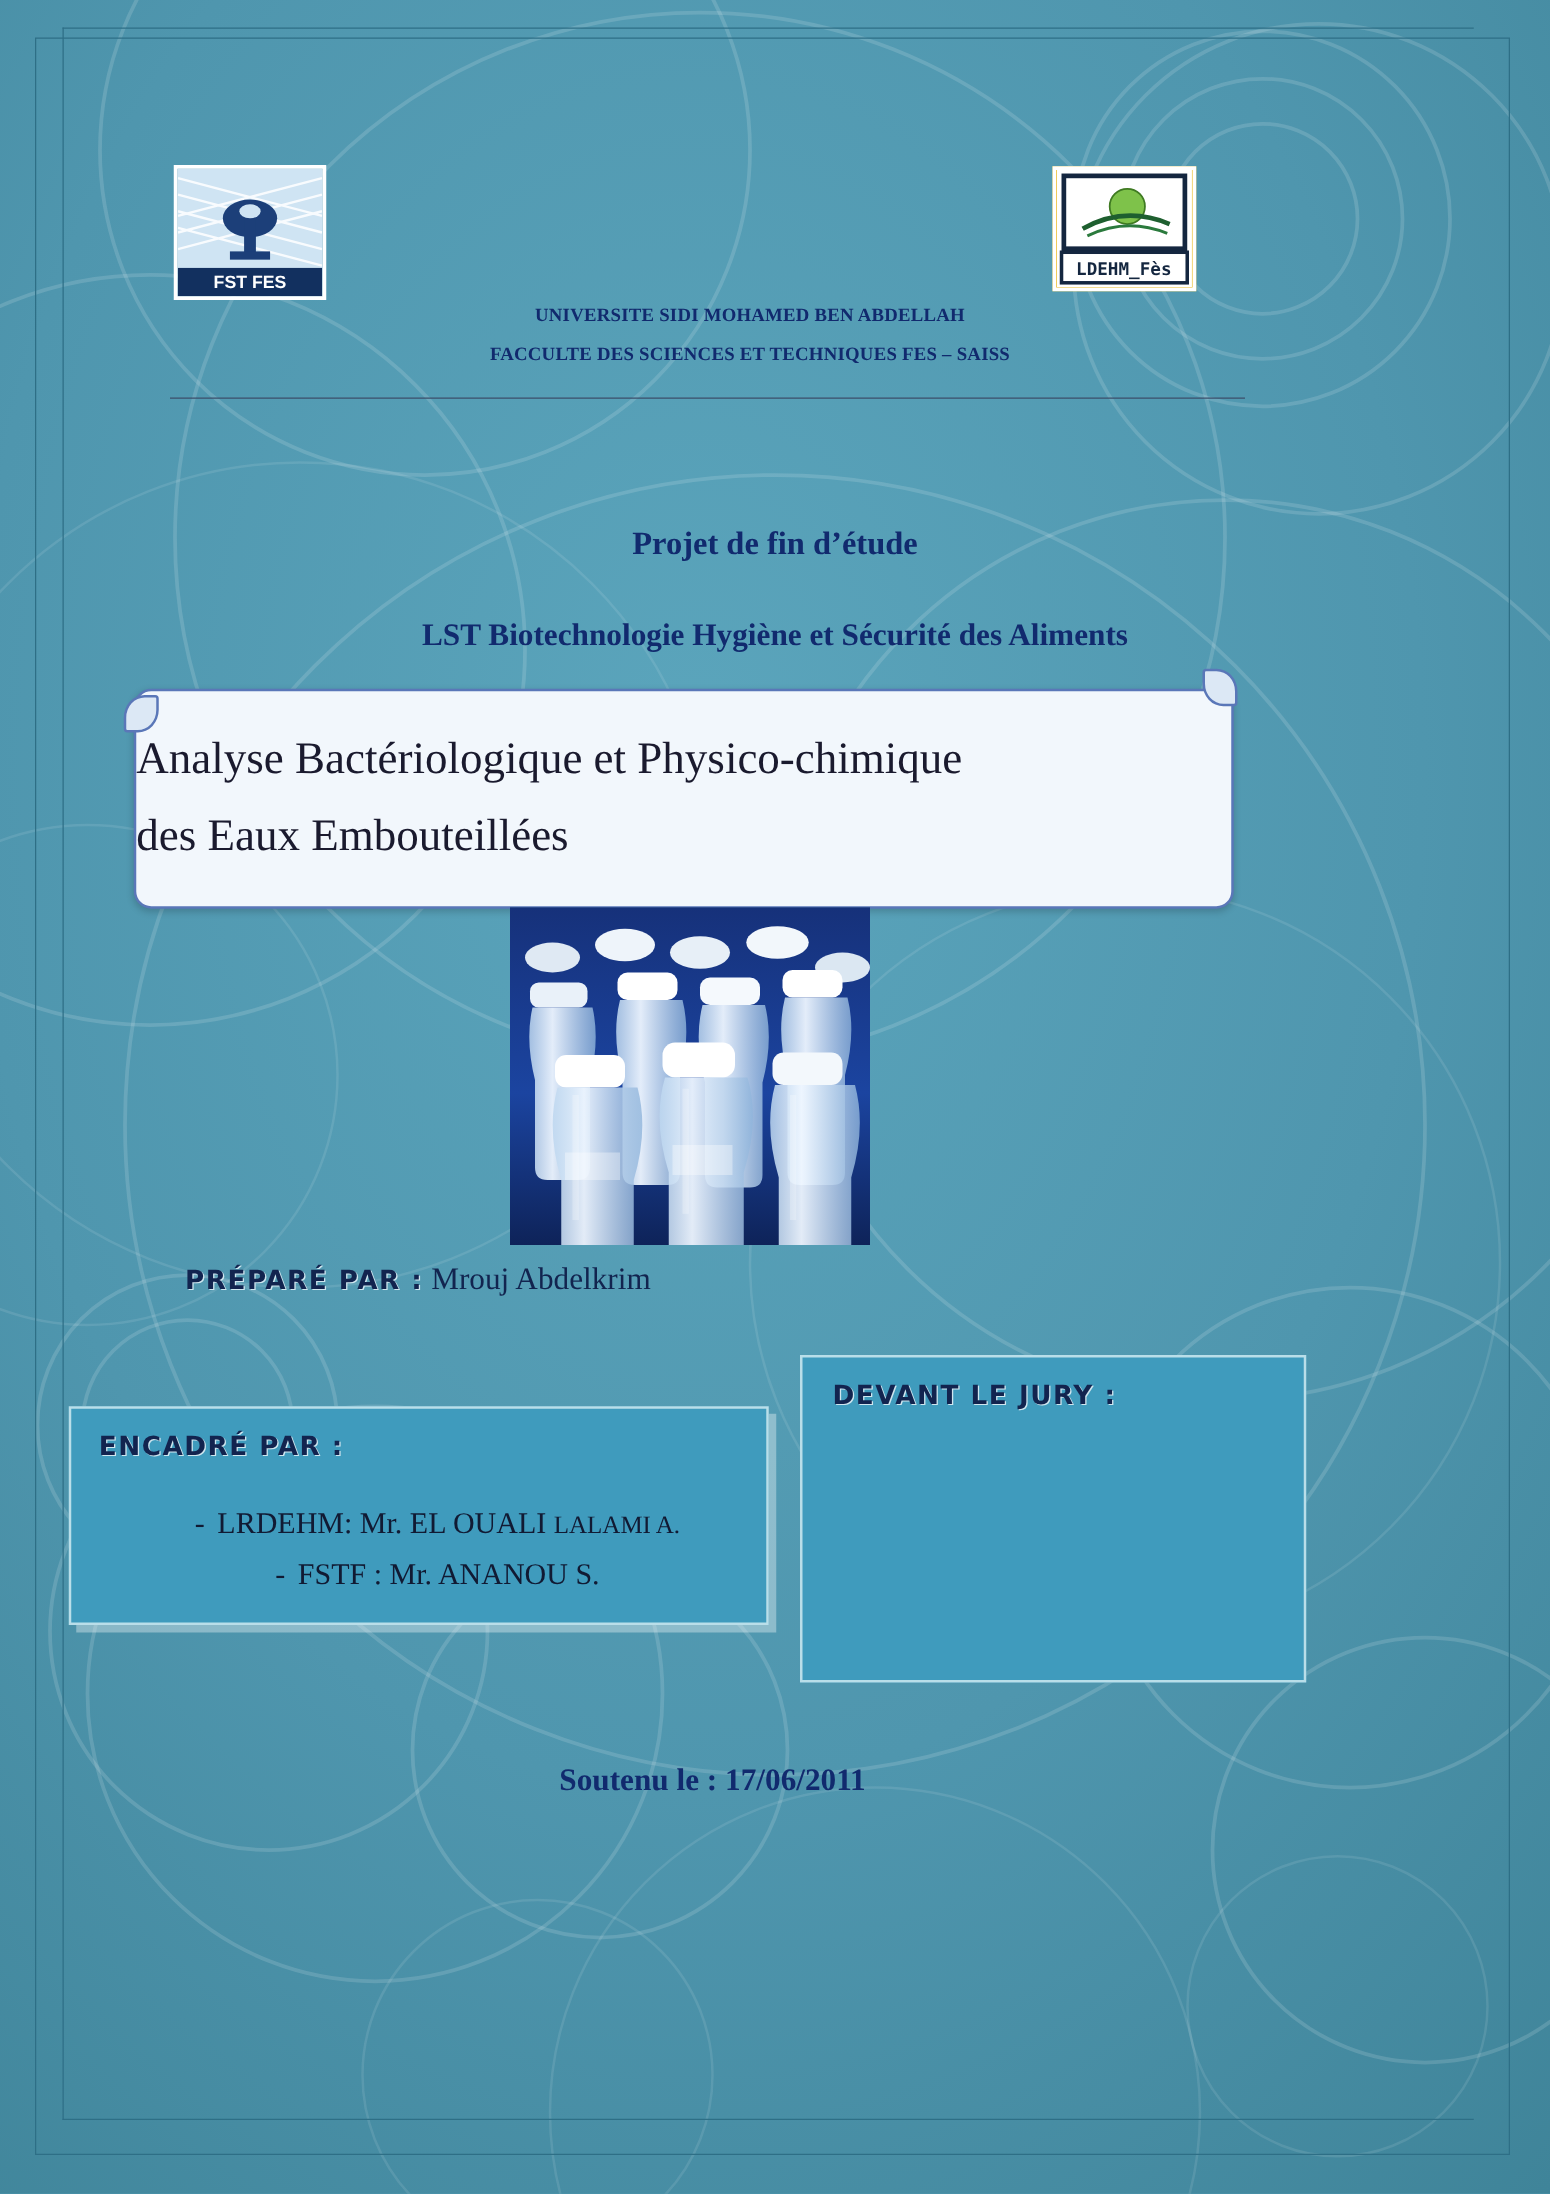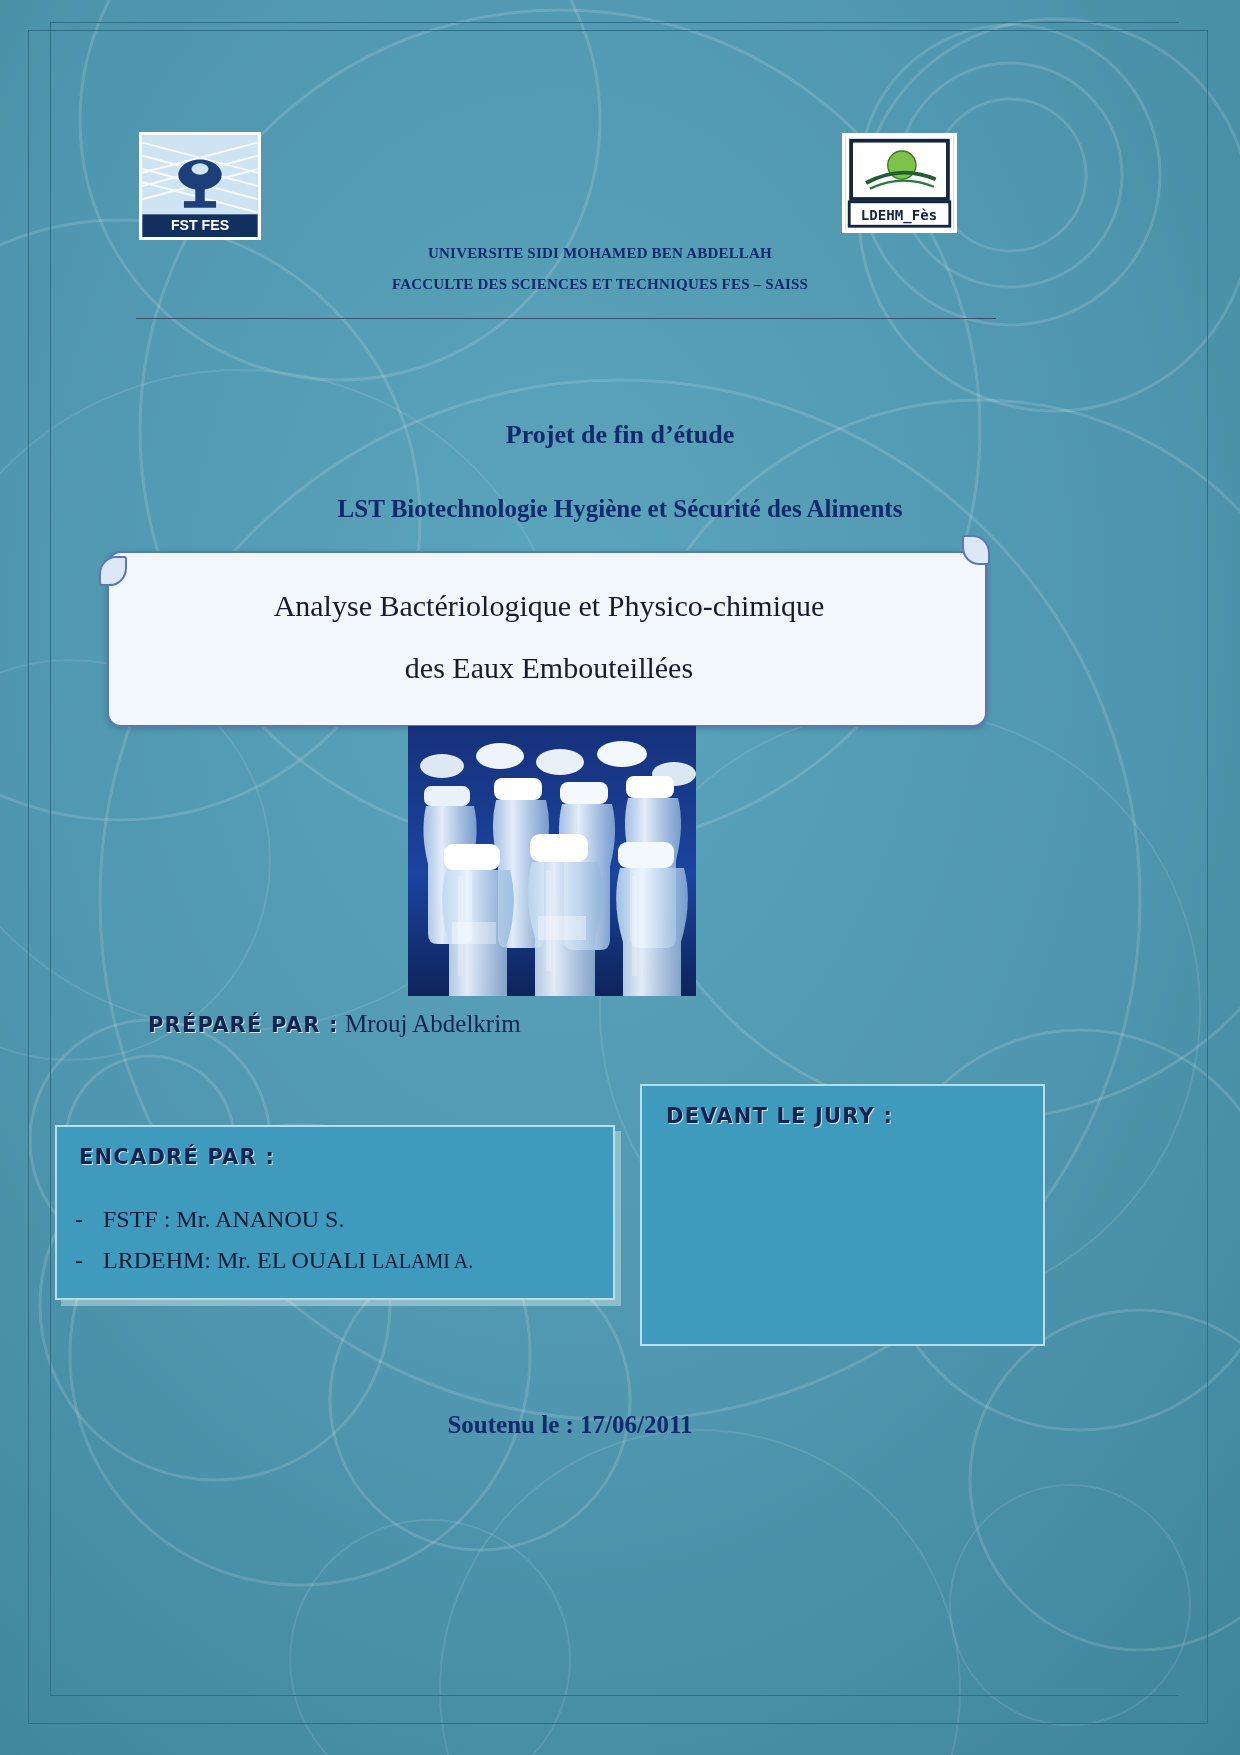--- a/index.html
+++ b/index.html
@@ -109,23 +109,22 @@
     background: #f2f7fc;
     border: 2px solid #5a77b8;
     border-radius: 14px;
     box-shadow: 0 2px 6px rgba(0,0,0,0.18);
     box-sizing: border-box;
   }
   #title-text {
     position: absolute;
     left: 0; top: 22px;
     width: 880px;
-    text-align: center;
     color: #1a1a2e;
-    font-size: 30px;
+    font-size: 36px;
     line-height: 62px;
   }
   .curl {
     position: absolute;
     width: 24px; height: 26px;
     border: 2px solid #5a77b8;
     border-radius: 50% 50% 50% 50%;
     background: #dce8f5;
     z-index: 4;
   }
@@ -179,20 +178,21 @@
     line-height: 42px;
   }
 
   #encadre-box {
     left: 55px; top: 1125px;
     width: 560px; height: 175px;
     background: #3f9bbd;
     border: 2px solid #b9dee9;
     box-sizing: border-box;
     box-shadow: 6px 6px 0 rgba(255,255,255,0.35);
+    text-align: center;
   }
   #encadre-title {
     position: absolute;
     left: 22px; top: 18px;
   }
   #encadre-list {
     position: absolute;
     left: 18px; top: 72px;
     width: 540px;
     color: #111a33;
@@ -377,21 +377,21 @@
 </div>
 
 <div class="layer" id="jury-box">
   <div id="jury-title" class="label-deco">DEVANT LE JURY :</div>
 </div>
 
 <div class="layer" id="encadre-box">
   <div id="encadre-title" class="label-deco">ENCADRÉ PAR :</div>
   <div id="encadre-list">
     <div>
+      <span class="dash">-</span><span>LRDEHM: Mr. EL OUALI </span><span class="small-caps-small">LALAMI A.</span>
+    </div>
+    <div>
       <span class="dash">-</span><span>FSTF : Mr. ANANOU S.</span><span class="small-caps-small"></span>
     </div>
-    <div>
-      <span class="dash">-</span><span>LRDEHM: Mr. EL OUALI </span><span class="small-caps-small">LALAMI A.</span>
-    </div>
   </div>
 </div>
 
 <div class="layer" id="soutenu">Soutenu le : 17/06/2011</div>
 
 </body></html>

